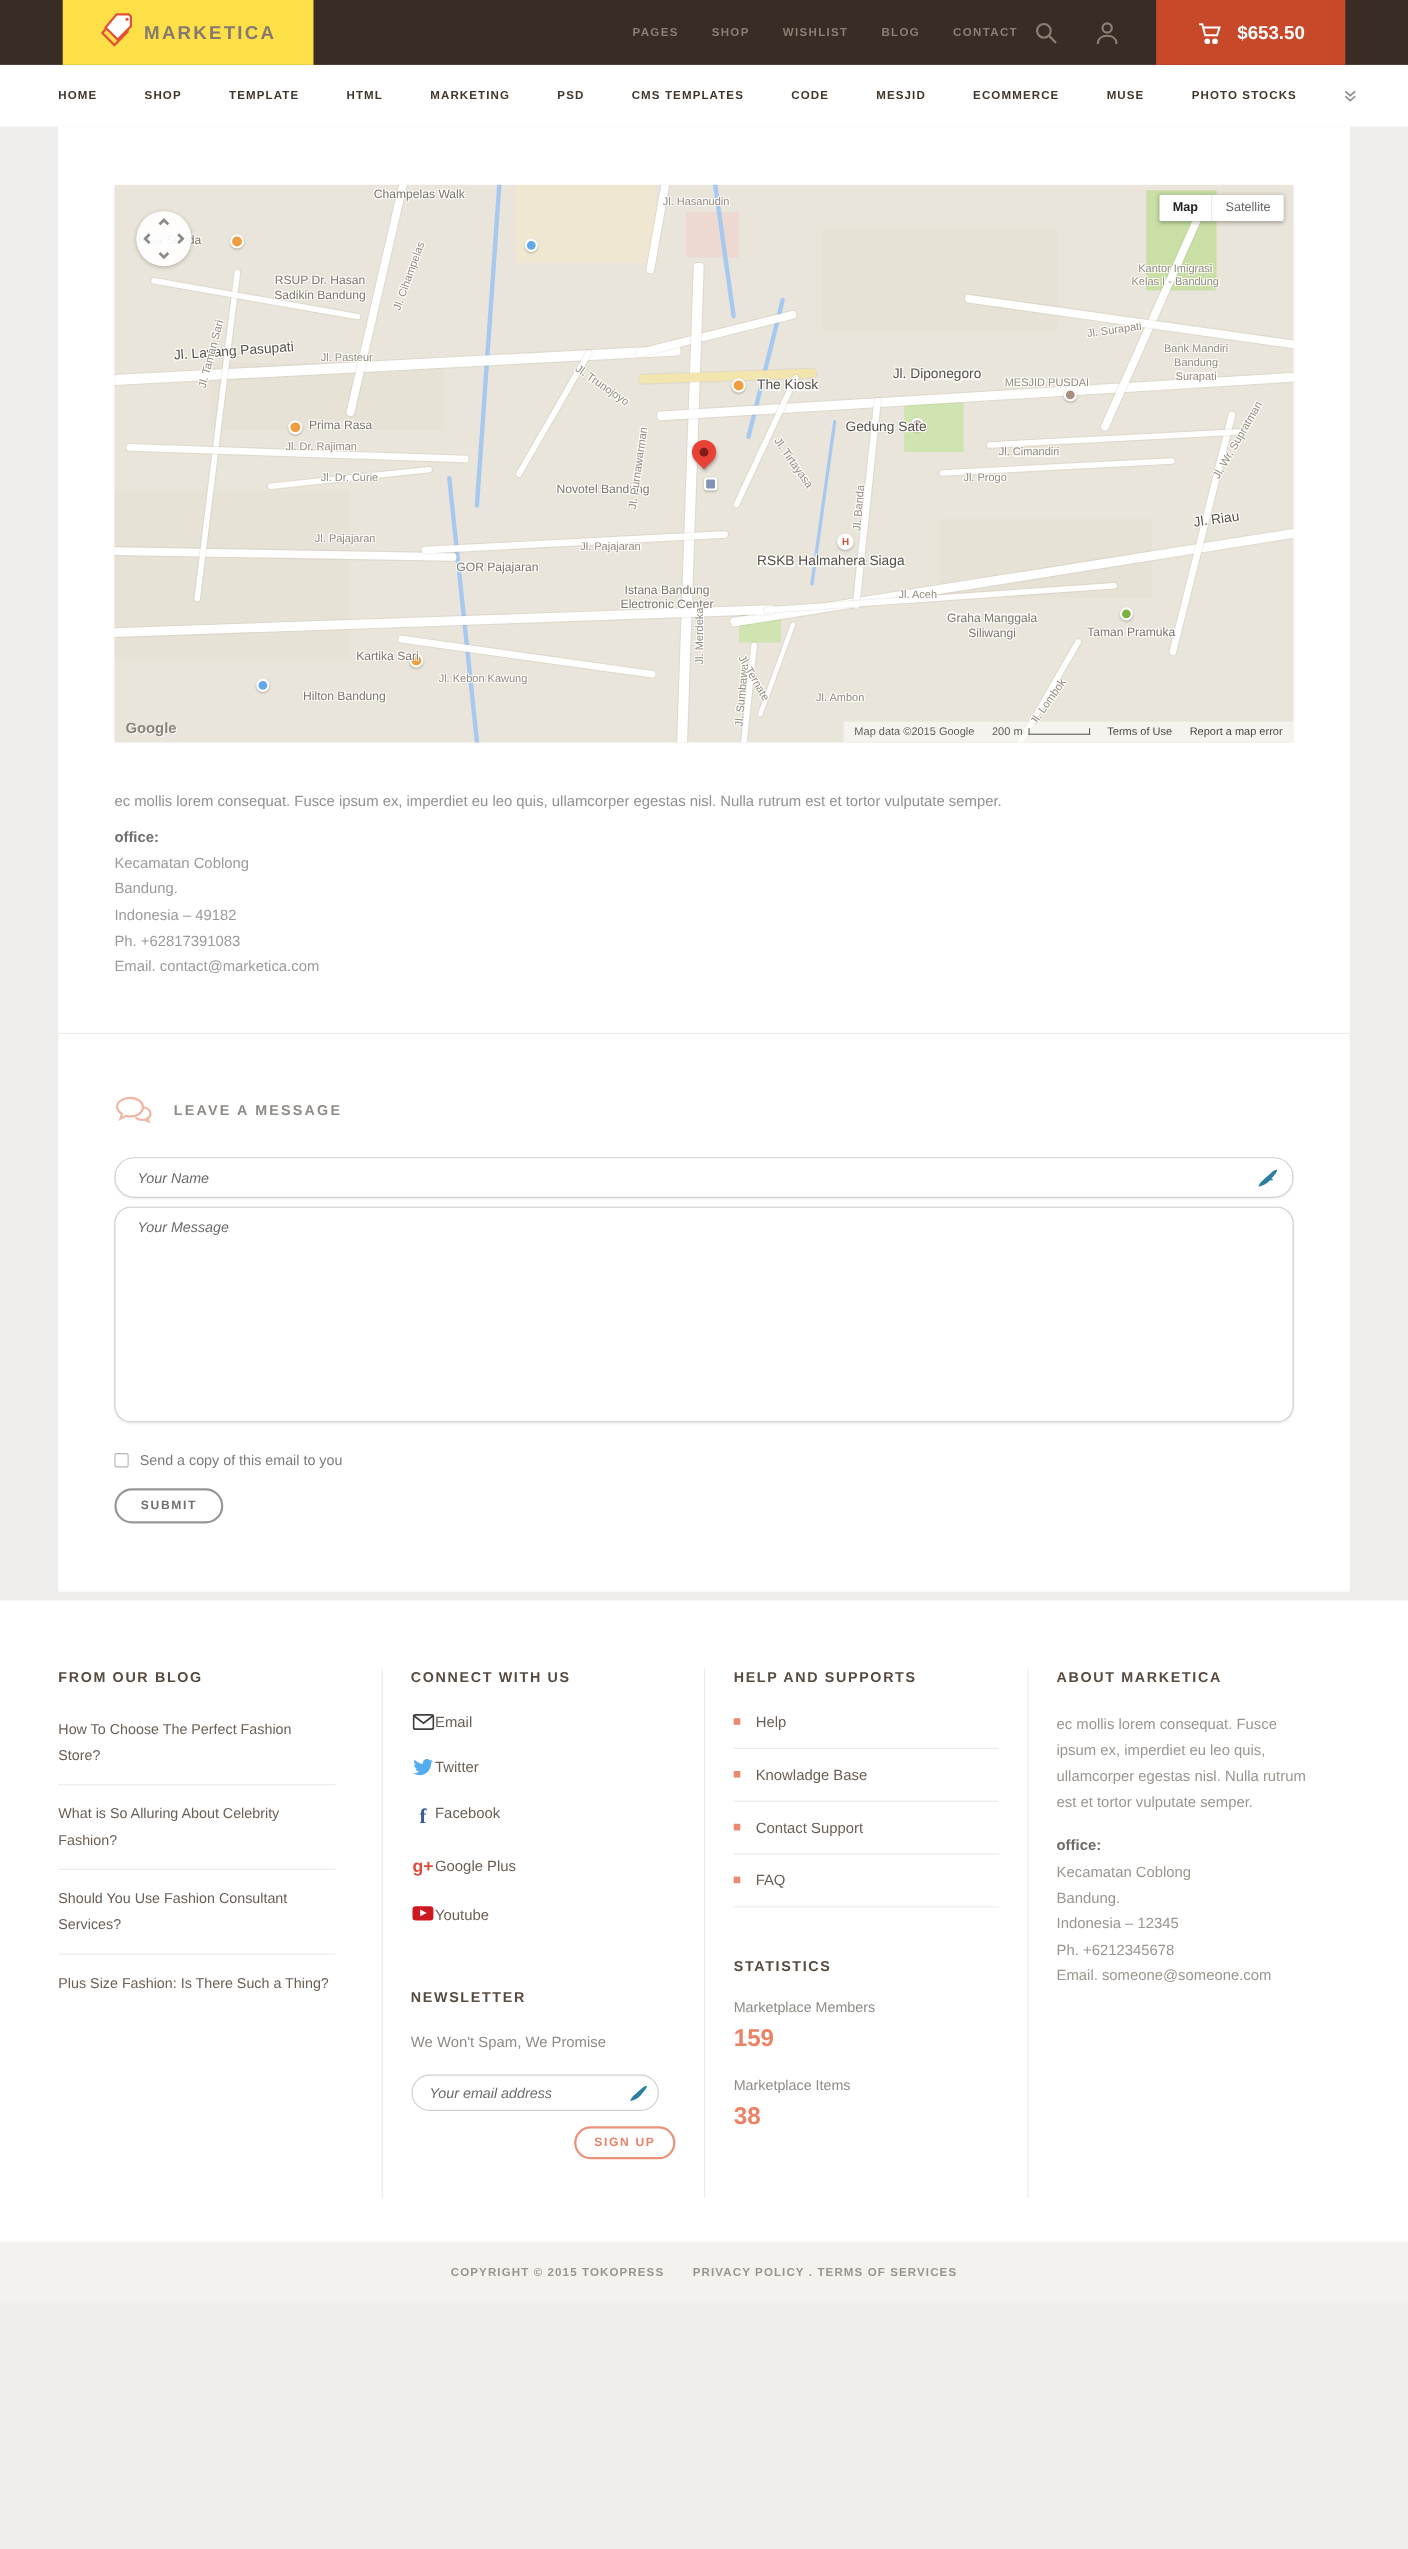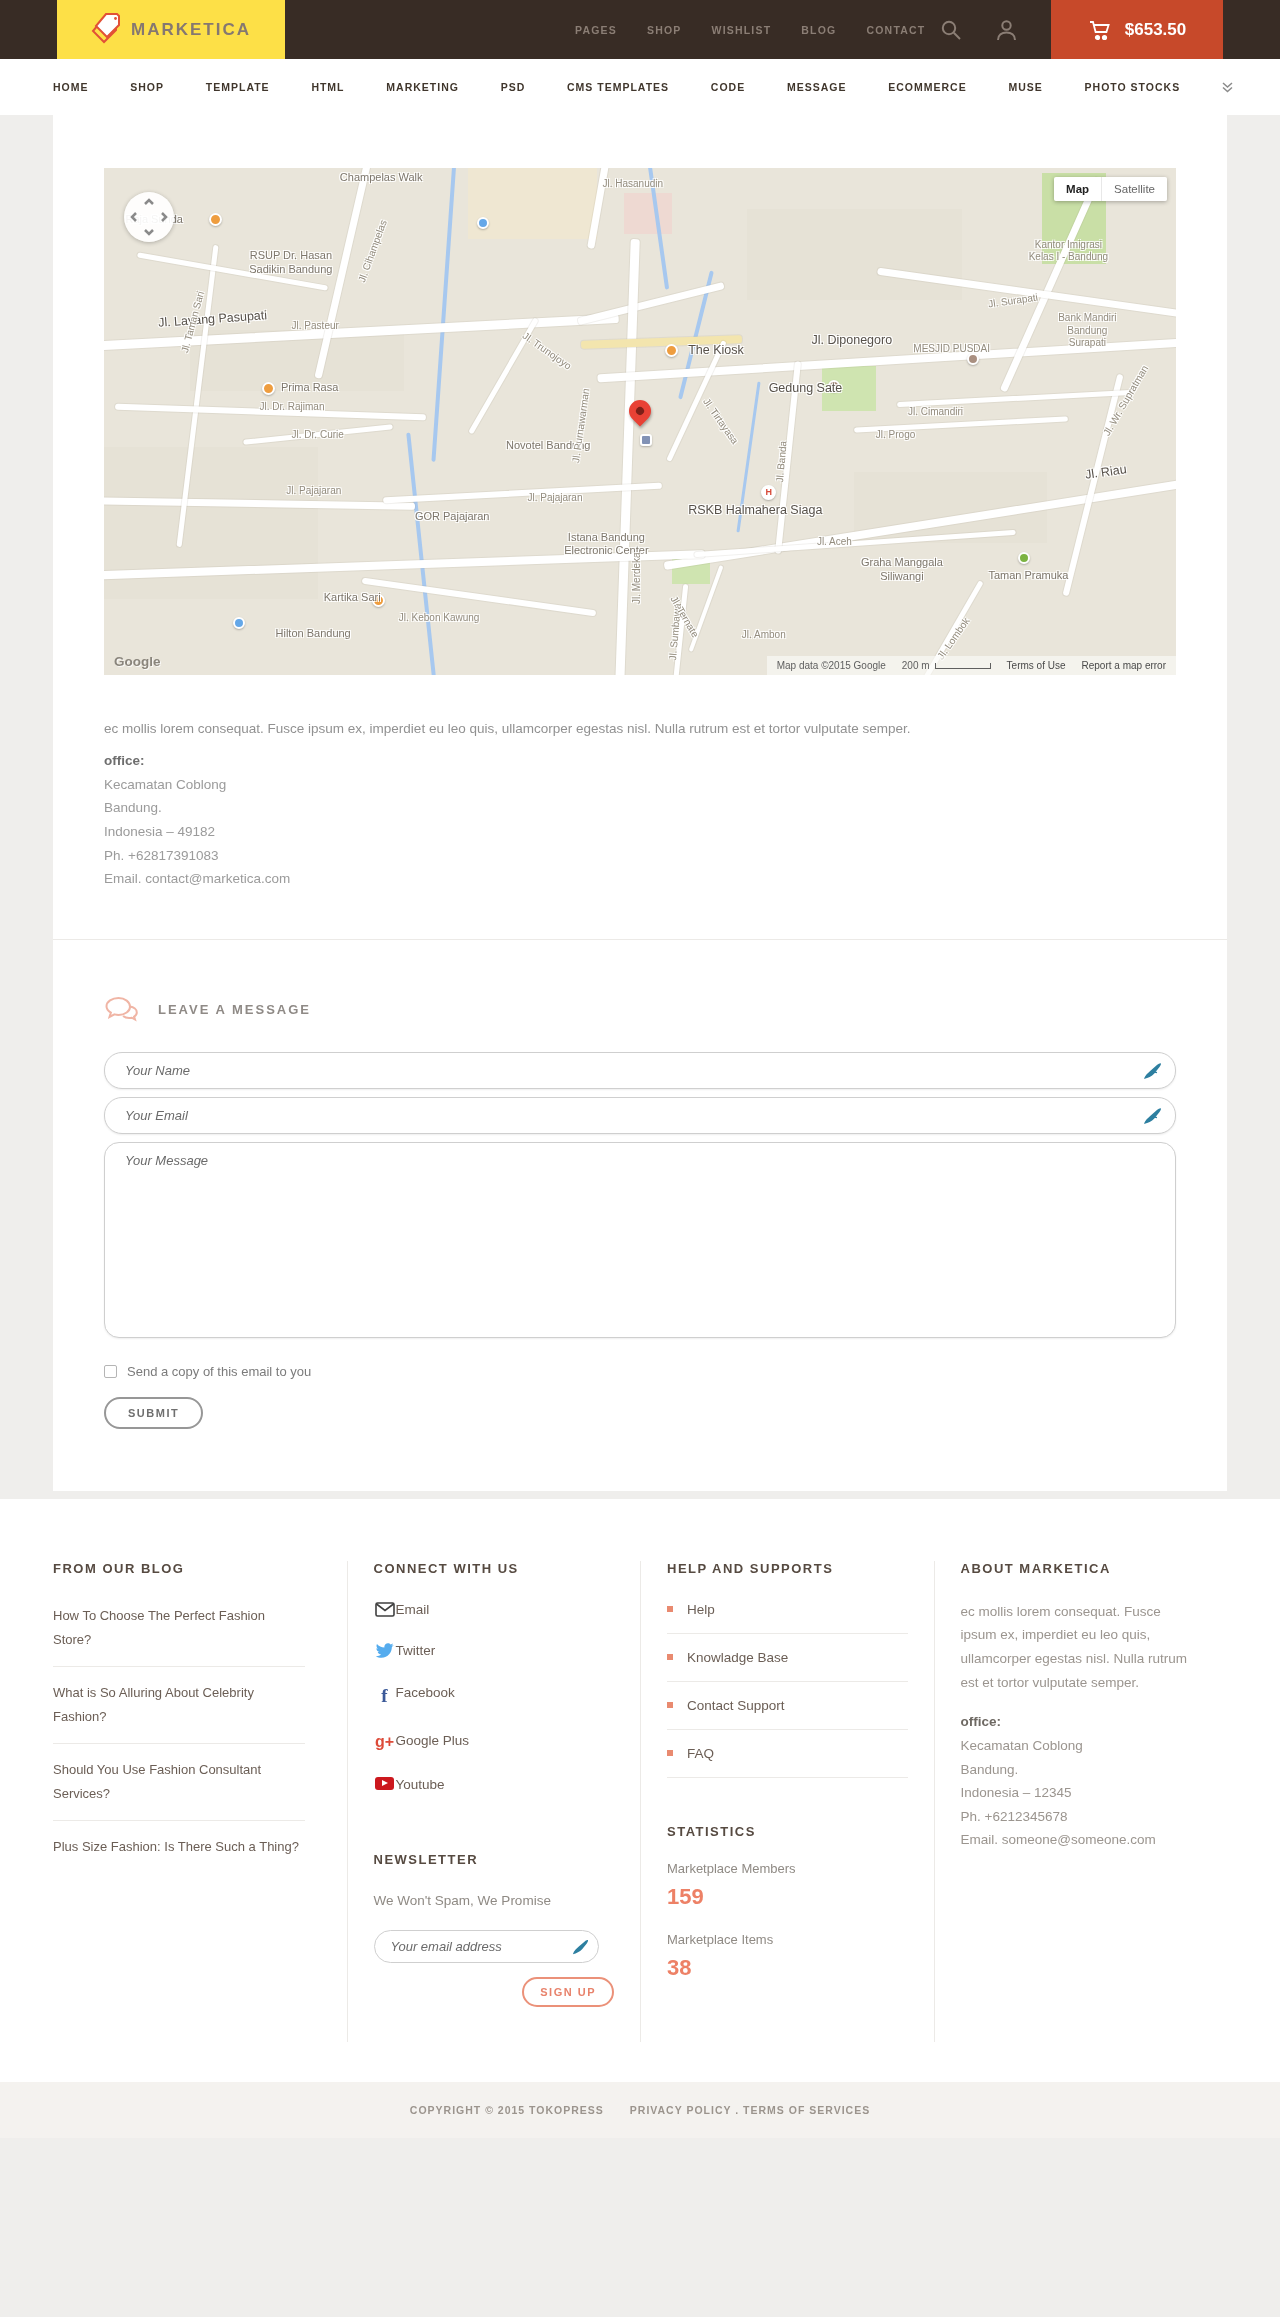--- a/index.html
+++ b/index.html
@@ -188,21 +188,21 @@
 
   <nav class="mainmenu">
     <a>HOME</a>
     <a>SHOP</a>
     <a>TEMPLATE</a>
     <a>HTML</a>
     <a>MARKETING</a>
     <a>PSD</a>
     <a>CMS TEMPLATES</a>
     <a>CODE</a>
-    <a>MESSAGE</a>
+    <a>MESJID</a>
     <a>ECOMMERCE</a>
     <a>MUSE</a>
     <a>PHOTO STOCKS</a>
     <span class="menu-caret">
       <svg width="11" height="12" viewBox="0 0 11 12" fill="none" stroke="#8b8b8b" stroke-width="1.5">
         <polyline points="1,2 5.5,6 10,2"></polyline>
           <polyline points="1,6.5 5.5,10.5 10,6.5"></polyline>
       </svg>
     </span>
   </nav>
@@ -371,27 +371,20 @@
     </div>
 
     <div class="fld first">
       <input type="text" placeholder="Your Name" style="">
       <svg class="pen" width="20" height="20" viewBox="0 0 24 24">
         <path d="M2.5 21.5c5-1.2 9-3.2 12.3-6.6l6.2-7.6c1.1-1.5 2.2-3.7 1.6-4.3-.6-.6-2.8.5-4.3 1.6L10.8 11C7.4 14.3 3.8 16.5 2.5 21.5z" fill="#2d7fa0"></path>
         <path d="M14 13l4 1" stroke="#2d7fa0" stroke-width="1.5"></path>
       </svg>
     </div>
     <div class="fld">
-      <input type="text" placeholder="Your Email" style="">
-      <svg class="pen" width="20" height="20" viewBox="0 0 24 24">
-        <path d="M2.5 21.5c5-1.2 9-3.2 12.3-6.6l6.2-7.6c1.1-1.5 2.2-3.7 1.6-4.3-.6-.6-2.8.5-4.3 1.6L10.8 11C7.4 14.3 3.8 16.5 2.5 21.5z" fill="#2d7fa0"></path>
-        <path d="M14 13l4 1" stroke="#2d7fa0" stroke-width="1.5"></path>
-      </svg>
-    </div>
-    <div class="fld">
       <textarea placeholder="Your Message" style=""></textarea>
     </div>
 
     <label class="checkrow">
       <input type="checkbox" style="">
       <span>Send a copy of this email to you</span>
     </label>
 
     <button class="submit-btn">SUBMIT</button>
   </div>

